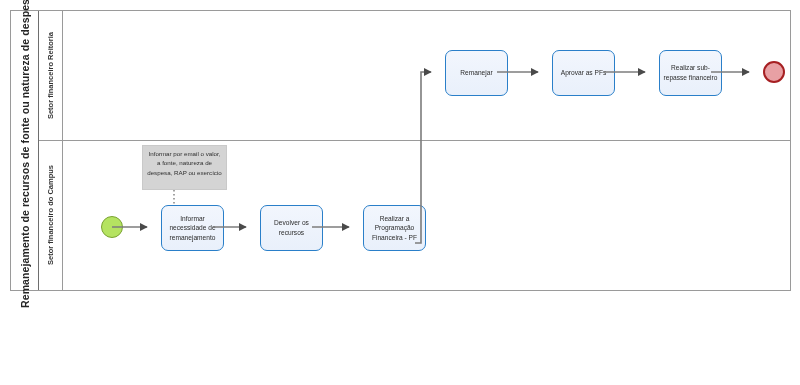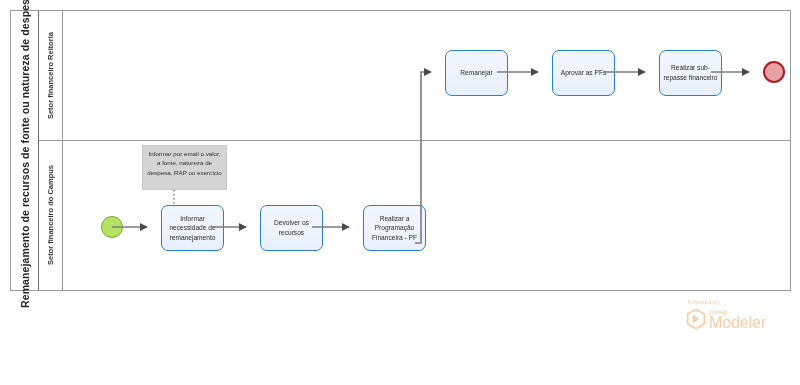--- a/index.html
+++ b/index.html
@@ -263,23 +263,14 @@
 
     <line x1="497" y1="72" x2="538" y2="72" stroke="#7c7c7c" stroke-width="1.6" marker-end="url(#arrow)"></line>
 
     <line x1="604" y1="72" x2="645" y2="72" stroke="#7c7c7c" stroke-width="1.6" marker-end="url(#arrow)"></line>
 
     <line x1="711" y1="72" x2="749" y2="72" stroke="#7c7c7c" stroke-width="1.6" marker-end="url(#arrow)"></line>
 
     <line x1="174" y1="190" x2="174" y2="204" stroke="#7c7c7c" stroke-width="1.4" stroke-dasharray="1.5 2.5"></line>
   </svg>
 
-  <div class="watermark">
-    <div class="wm-powered">Powered by</div>
-    <svg class="wm-hex" viewBox="0 0 24 26">
-      <path d="M12 1.5 L22 7 L22 19 L12 24.5 L2 19 L2 7 Z" fill="none" stroke="#f6cda6" stroke-width="2"></path>
-      <path d="M8 8 L16 13 L8 18 Z" fill="#f6cda6"></path>
-    </svg>
-    <div class="wm-bizagi">bizagi</div>
-    <div class="wm-modeler">Modeler</div>
-  </div>
 
 </div>
 
 </body></html>

